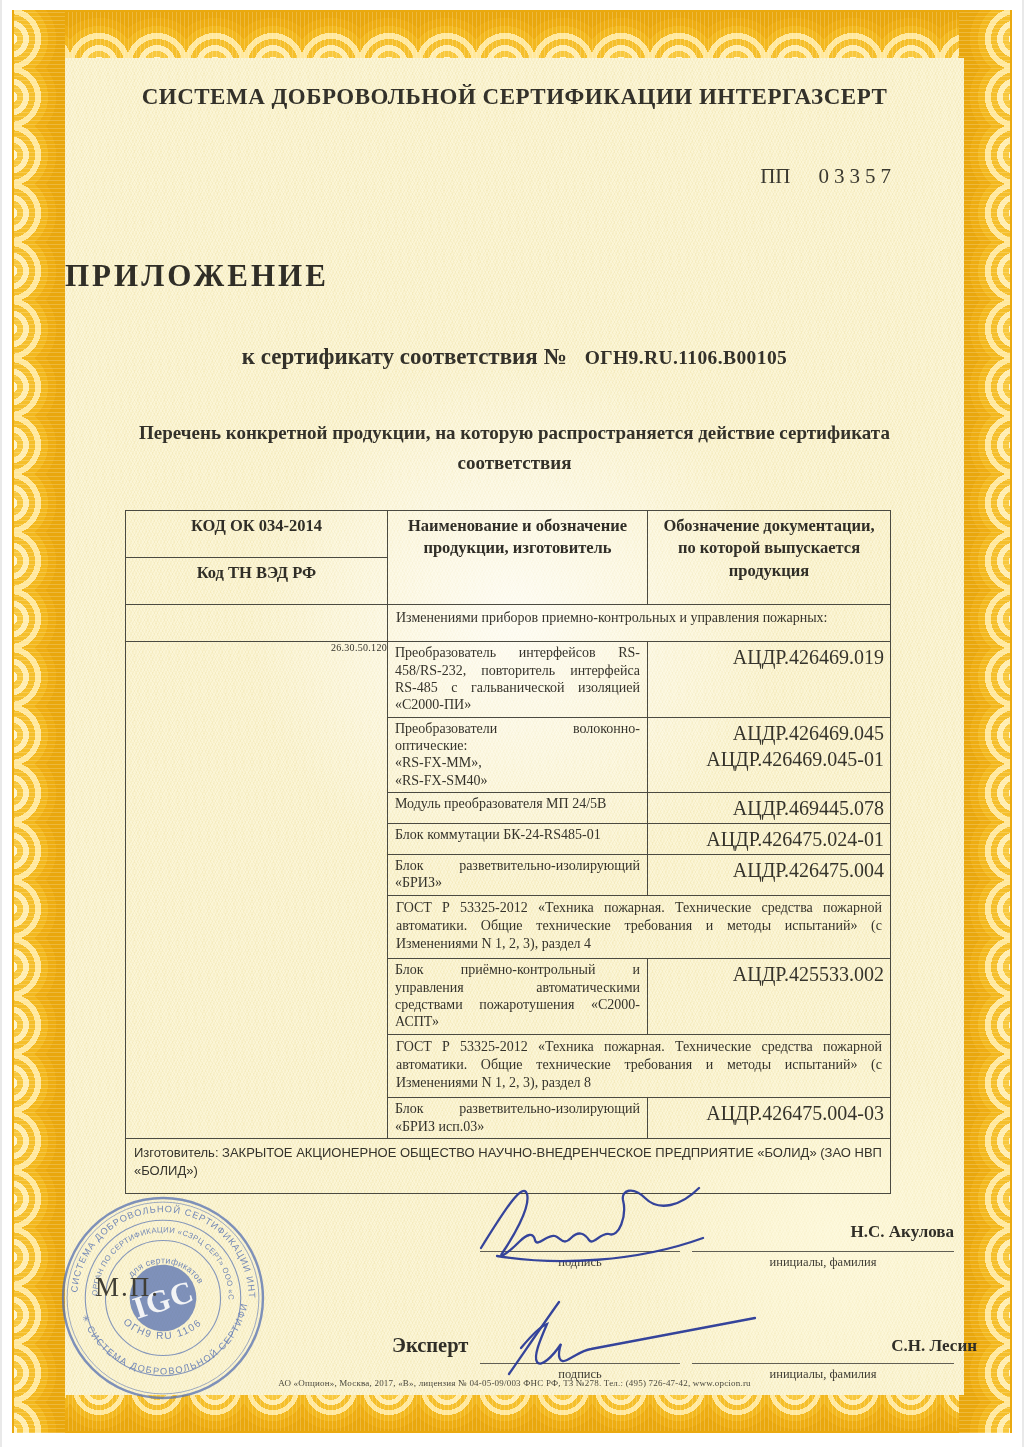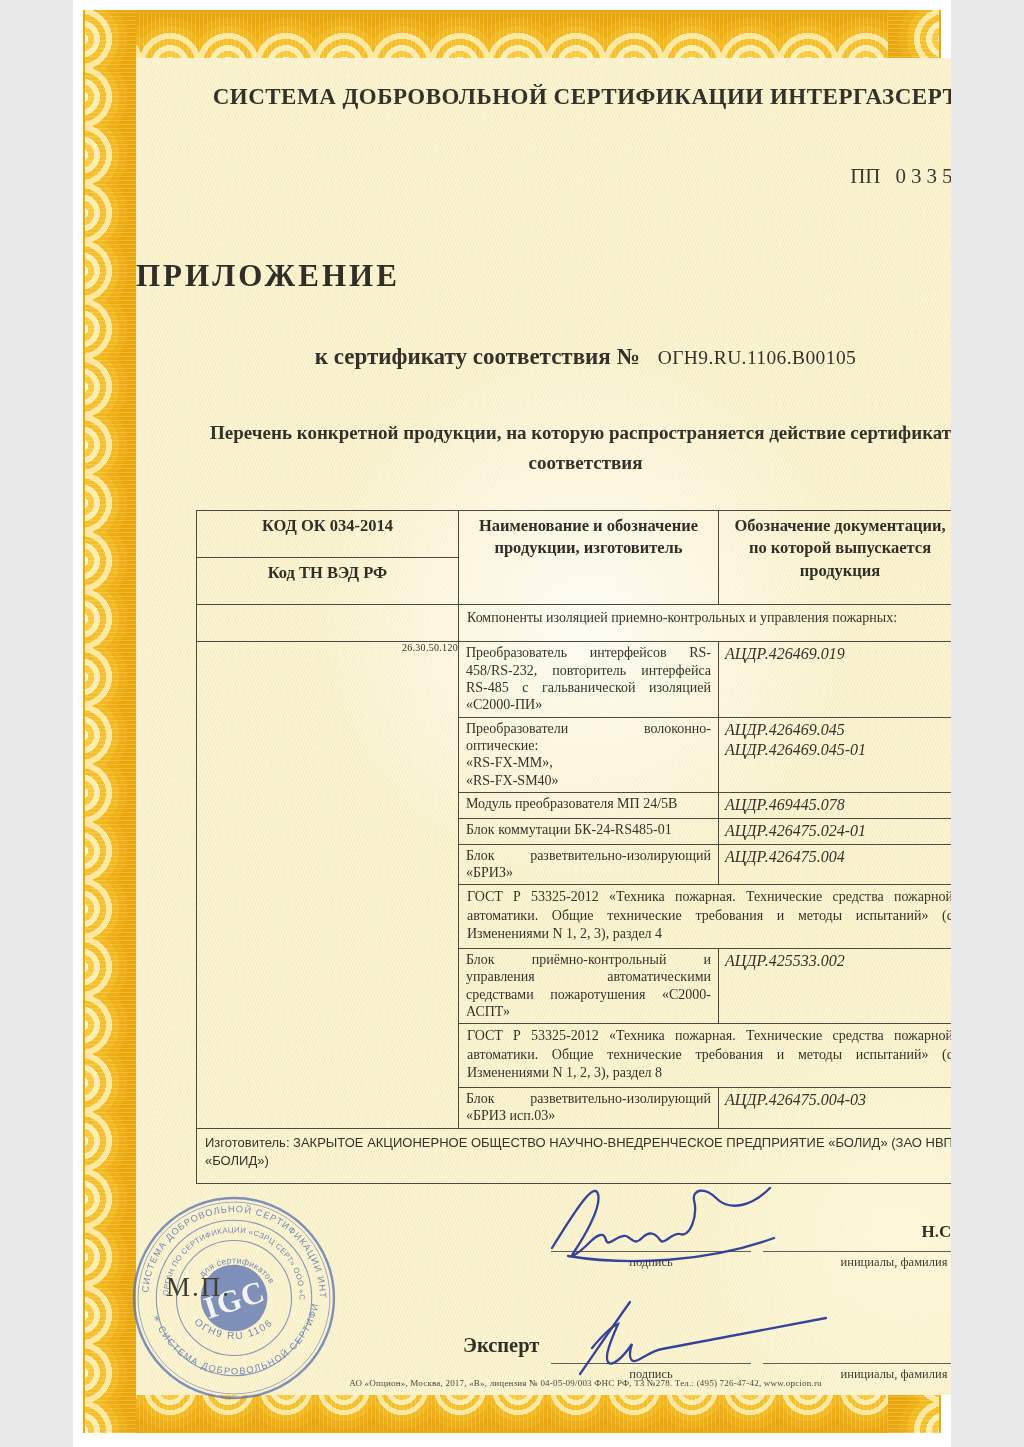--- a/index.html
+++ b/index.html
@@ -1,18 +1,18 @@
 <!DOCTYPE html>
 <html><head>
 <meta charset="utf-8">
 <style>
   * { margin:0; padding:0; box-sizing:border-box; }
   html,body { background:#e9e9e9; }
   .page {
-    position:relative; width:878px; height:1447px; background:#ffffff;
+    position:relative; width:1020px; height:1447px; background:#ffffff;
     margin:0 auto; overflow:hidden;
     font-family:"Liberation Serif","DejaVu Serif",serif; color:#35332b;
   }
   
   .bstrip { position:absolute; z-index:1; }
   .b-top { left:10px; right:10px; top:10px; height:48px;
     background-color:#f6c233;
     background-image:
       repeating-linear-gradient(90deg, rgba(255,255,255,.20) 0 1px, rgba(255,255,255,0) 1px 4px),
       radial-gradient(circle at 29px 52px, #fff6cf 0 7px, #f8c83d 7px 13px, #ffedb0 13px 19px, #f5bf2b 19px 25px, #ffe89d 25px 31px, #f3b81e 31px 38px, #eead12 38px 46px, #e9a70d 46px);
@@ -45,43 +45,43 @@
     background-color:#fbf5d6;
     background-image:
       radial-gradient(circle 370px at 50% 42%, rgba(255,255,255,.75), rgba(255,255,255,0) 72%),
       radial-gradient(circle 260px at 85% 88%, rgba(255,251,225,.6), rgba(255,255,255,0) 75%),
       repeating-linear-gradient(115deg, rgba(216,188,78,.10) 0 1px, rgba(255,255,255,0) 1px 3px),
       repeating-linear-gradient(65deg, rgba(216,188,78,.08) 0 1px, rgba(255,255,255,0) 1px 3px);
   }
   .abs { position:absolute; }
   .sys-title { top:26px; left:0; right:0; text-align:center; font-size:23px; font-weight:bold;
     letter-spacing:.5px; color:#33312a; }
-  .pp-line { top:106px; right:62px; display:flex; gap:15px; font-size:21px; color:#3a382f; }
+  .pp-line { top:106px; right:68px; display:flex; gap:28px; font-size:21px; color:#3a382f; }
   .pp-num { letter-spacing:5px; }
   .doc-title { top:200px; left:0; right:0; text-align:left; font-size:31px; font-weight:bold;
     letter-spacing:3px; color:#302e27; }
   .cert-line { top:286px; left:0; right:0; text-align:center; }
   .cert-label { font-size:23px; font-weight:bold; color:#33312a; }
-  .cert-num { font-size:19.5px; font-weight:normal; margin-left:14px; letter-spacing:.4px; color:#33312a; }
+  .cert-num { font-size:19.5px; font-weight:bold; margin-left:14px; letter-spacing:.4px; color:#33312a; }
   .subtitle { top:360px; left:20px; right:20px; text-align:center; font-size:19px; font-weight:bold;
     line-height:1.6; color:#33312a; }
   
   table.main { position:absolute; top:452px; left:60px; width:765px; border-collapse:collapse;
     table-layout:fixed; }
   table.main td { border:1.5px solid #4b4a41; vertical-align:top; }
   td.hcell { font-weight:bold; font-size:16.5px; text-align:center; vertical-align:middle;
     padding:4px 8px; line-height:1.35; color:#302e27; }
   td.c1h { height:47px; }
   td.empty-c1 { height:36px; }
   td.cat-cell { font-size:14px; padding:4px 8px 14px 8px; line-height:1.3; }
   td.code-cell { text-align:right; vertical-align:middle; font-size:10px; letter-spacing:.3px; }
   td.name-cell { font-size:14px; line-height:1.24; padding:2px 7px 3px 7px; text-align:justify;
     white-space:pre-line; }
-  td.doc-cell { font-size:16px; line-height:1.3; padding:2px 6px; text-align:left;
-    vertical-align:middle;font-style:italic; }
+  td.doc-cell { font-size:20px; line-height:1.3; padding:2px 6px; text-align:right;
+    vertical-align:middle; }
   td.gost-cell { font-size:14px; line-height:1.3; padding:3px 8px 5px 8px; text-align:justify; }
   td.manuf-cell { font-family:"Liberation Sans","DejaVu Sans",sans-serif; font-size:13px;
     line-height:1.4; padding:5px 8px 13px 8px; }
   
   .lbl { font-size:20.5px; font-weight:bold; color:#302e27; z-index:5; }
   .head-label { left:30px; top:1160px; }
   .expert-label { left:327px; top:1276px; }
   .sigline { height:0; border-top:1.5px solid #615f54; z-index:4; }
   .sl1 { left:415px; top:1193px; width:200px; }
   .sl2 { left:627px; top:1193px; width:262px; }
@@ -141,21 +141,21 @@
           <tr>
         <td class="hcell c1h">КОД ОК 034-2014</td>
         <td class="hcell" rowspan="2">Наименование и обозначение продукции, изготовитель</td>
         <td class="hcell" rowspan="2">Обозначение документации, по которой выпускается продукция</td>
       </tr>
       <tr>
         <td class="hcell c1h">Код ТН ВЭД РФ</td>
       </tr>
       <tr>
         <td class="empty-c1"></td>
-        <td class="cat-cell" colspan="2">Компоненты изоляцией приемно-контрольных и управления пожарных:</td>
+        <td class="cat-cell" colspan="2">Изменениями приборов приемно-контрольных и управления пожарных:</td>
       </tr>
       <tr>
         <td class="code-cell" rowspan="9">26.30.50.120</td>
         <td class="name-cell">Преобразователь интерфейсов RS-458/RS-232, повторитель интерфейса RS-485 с гальванической изоляцией «С2000-ПИ»</td>
         <td class="doc-cell">
               <div>АЦДР.426469.019</div>
             </td>
       </tr>
       <tr>
         <td class="name-cell">Преобразователи волоконно-оптические:

